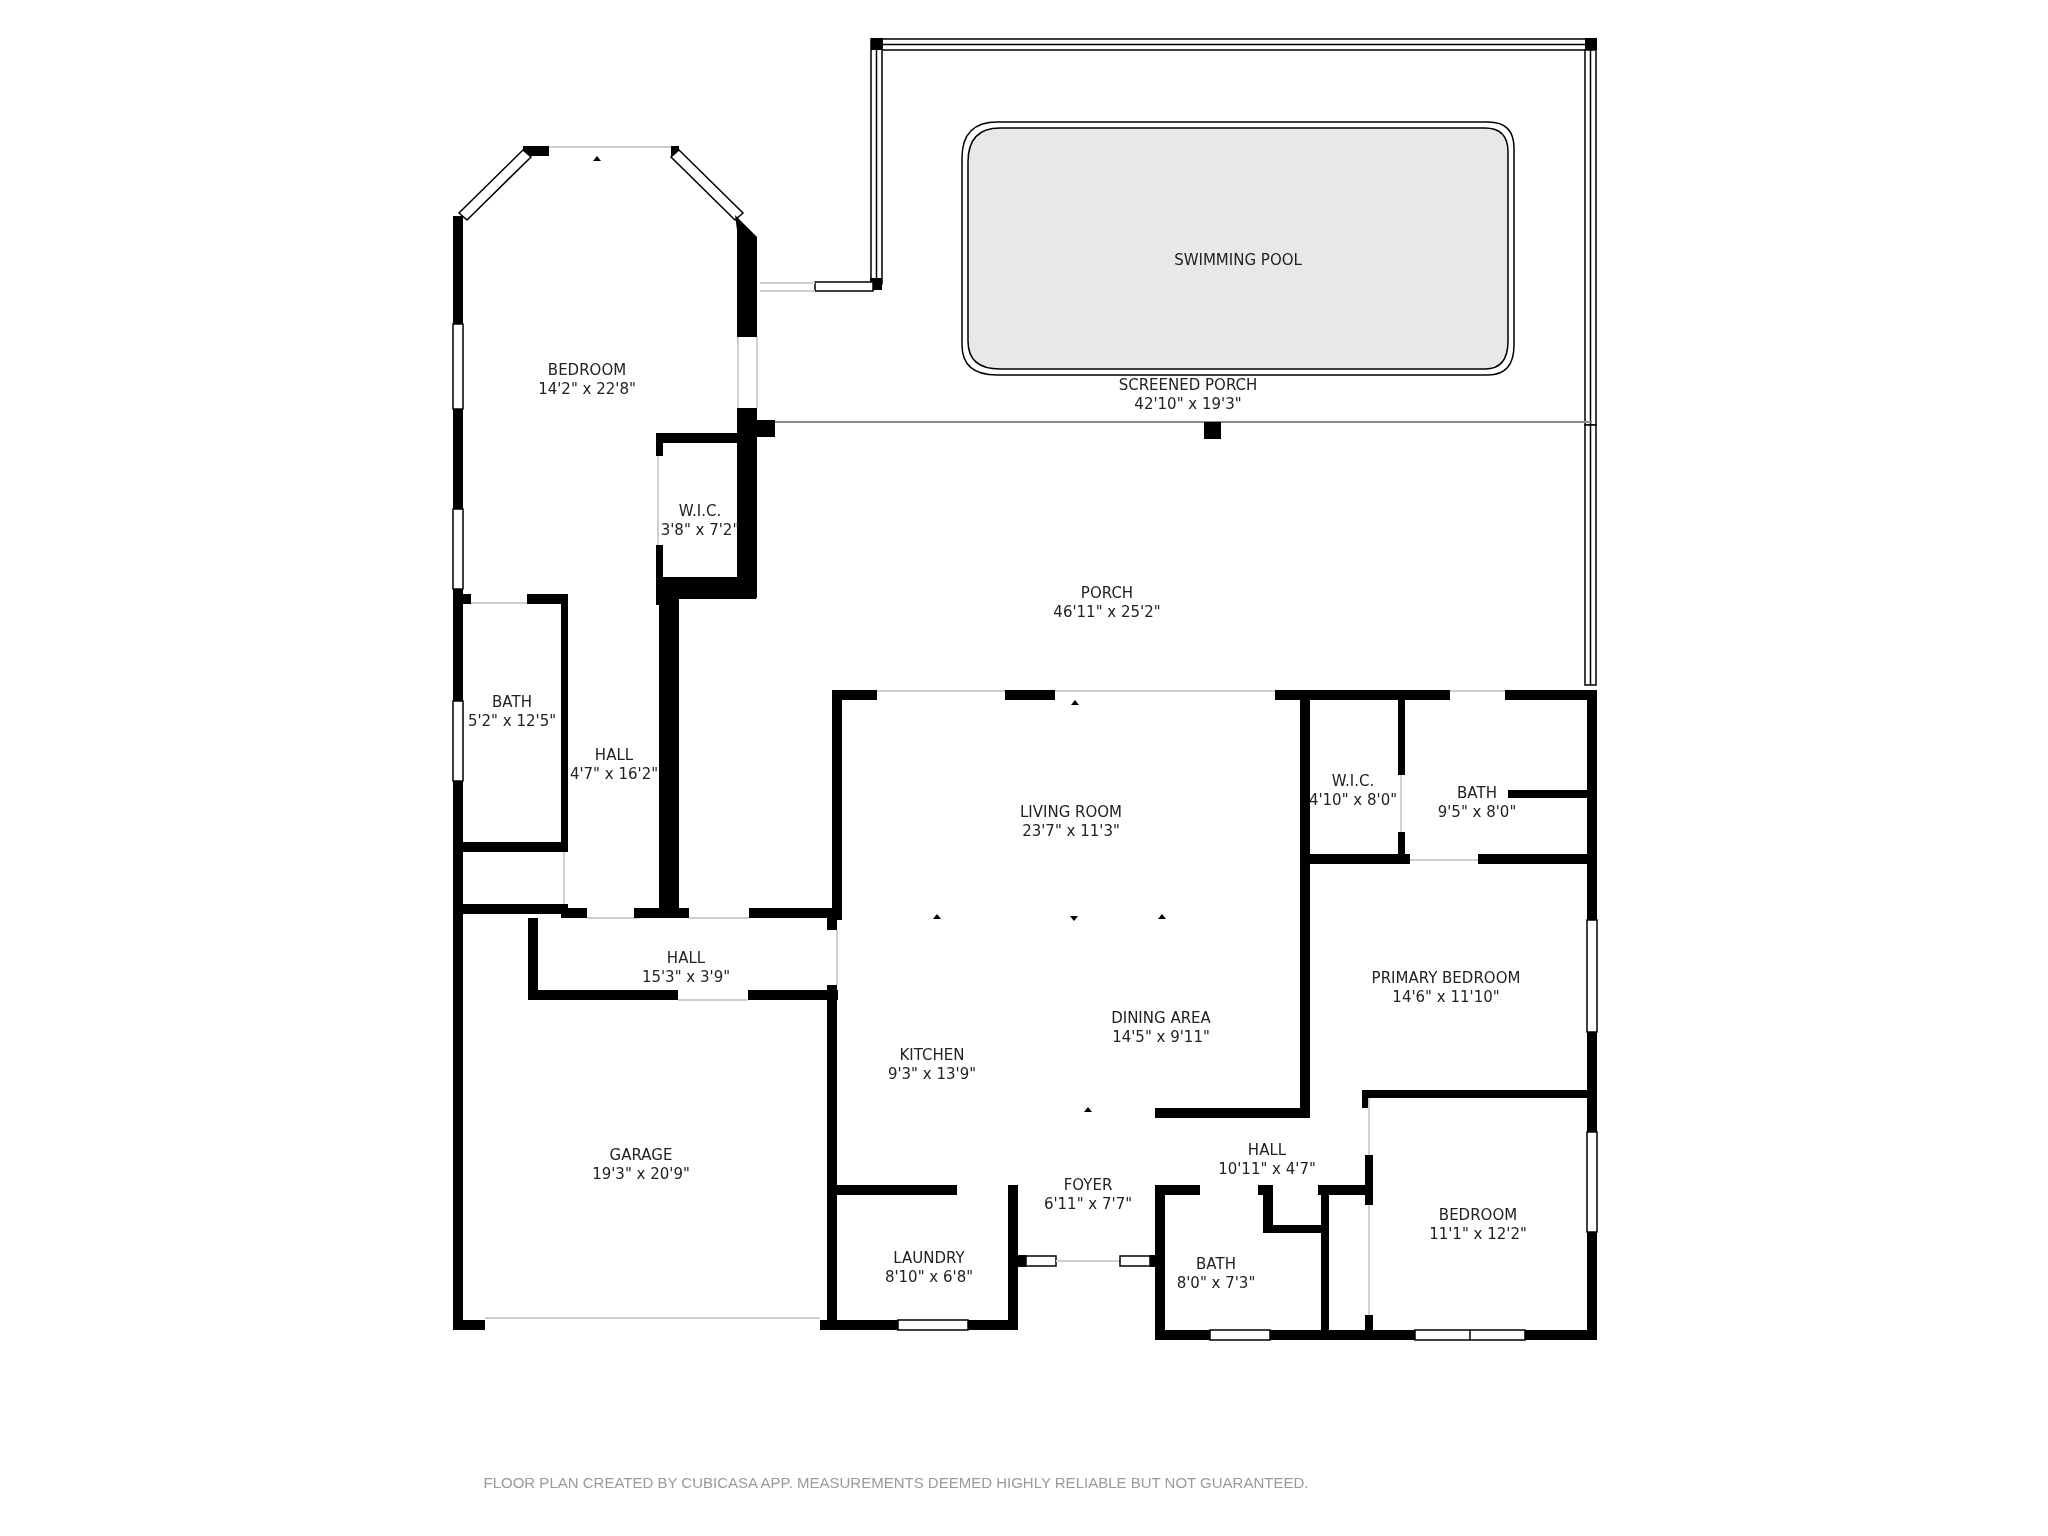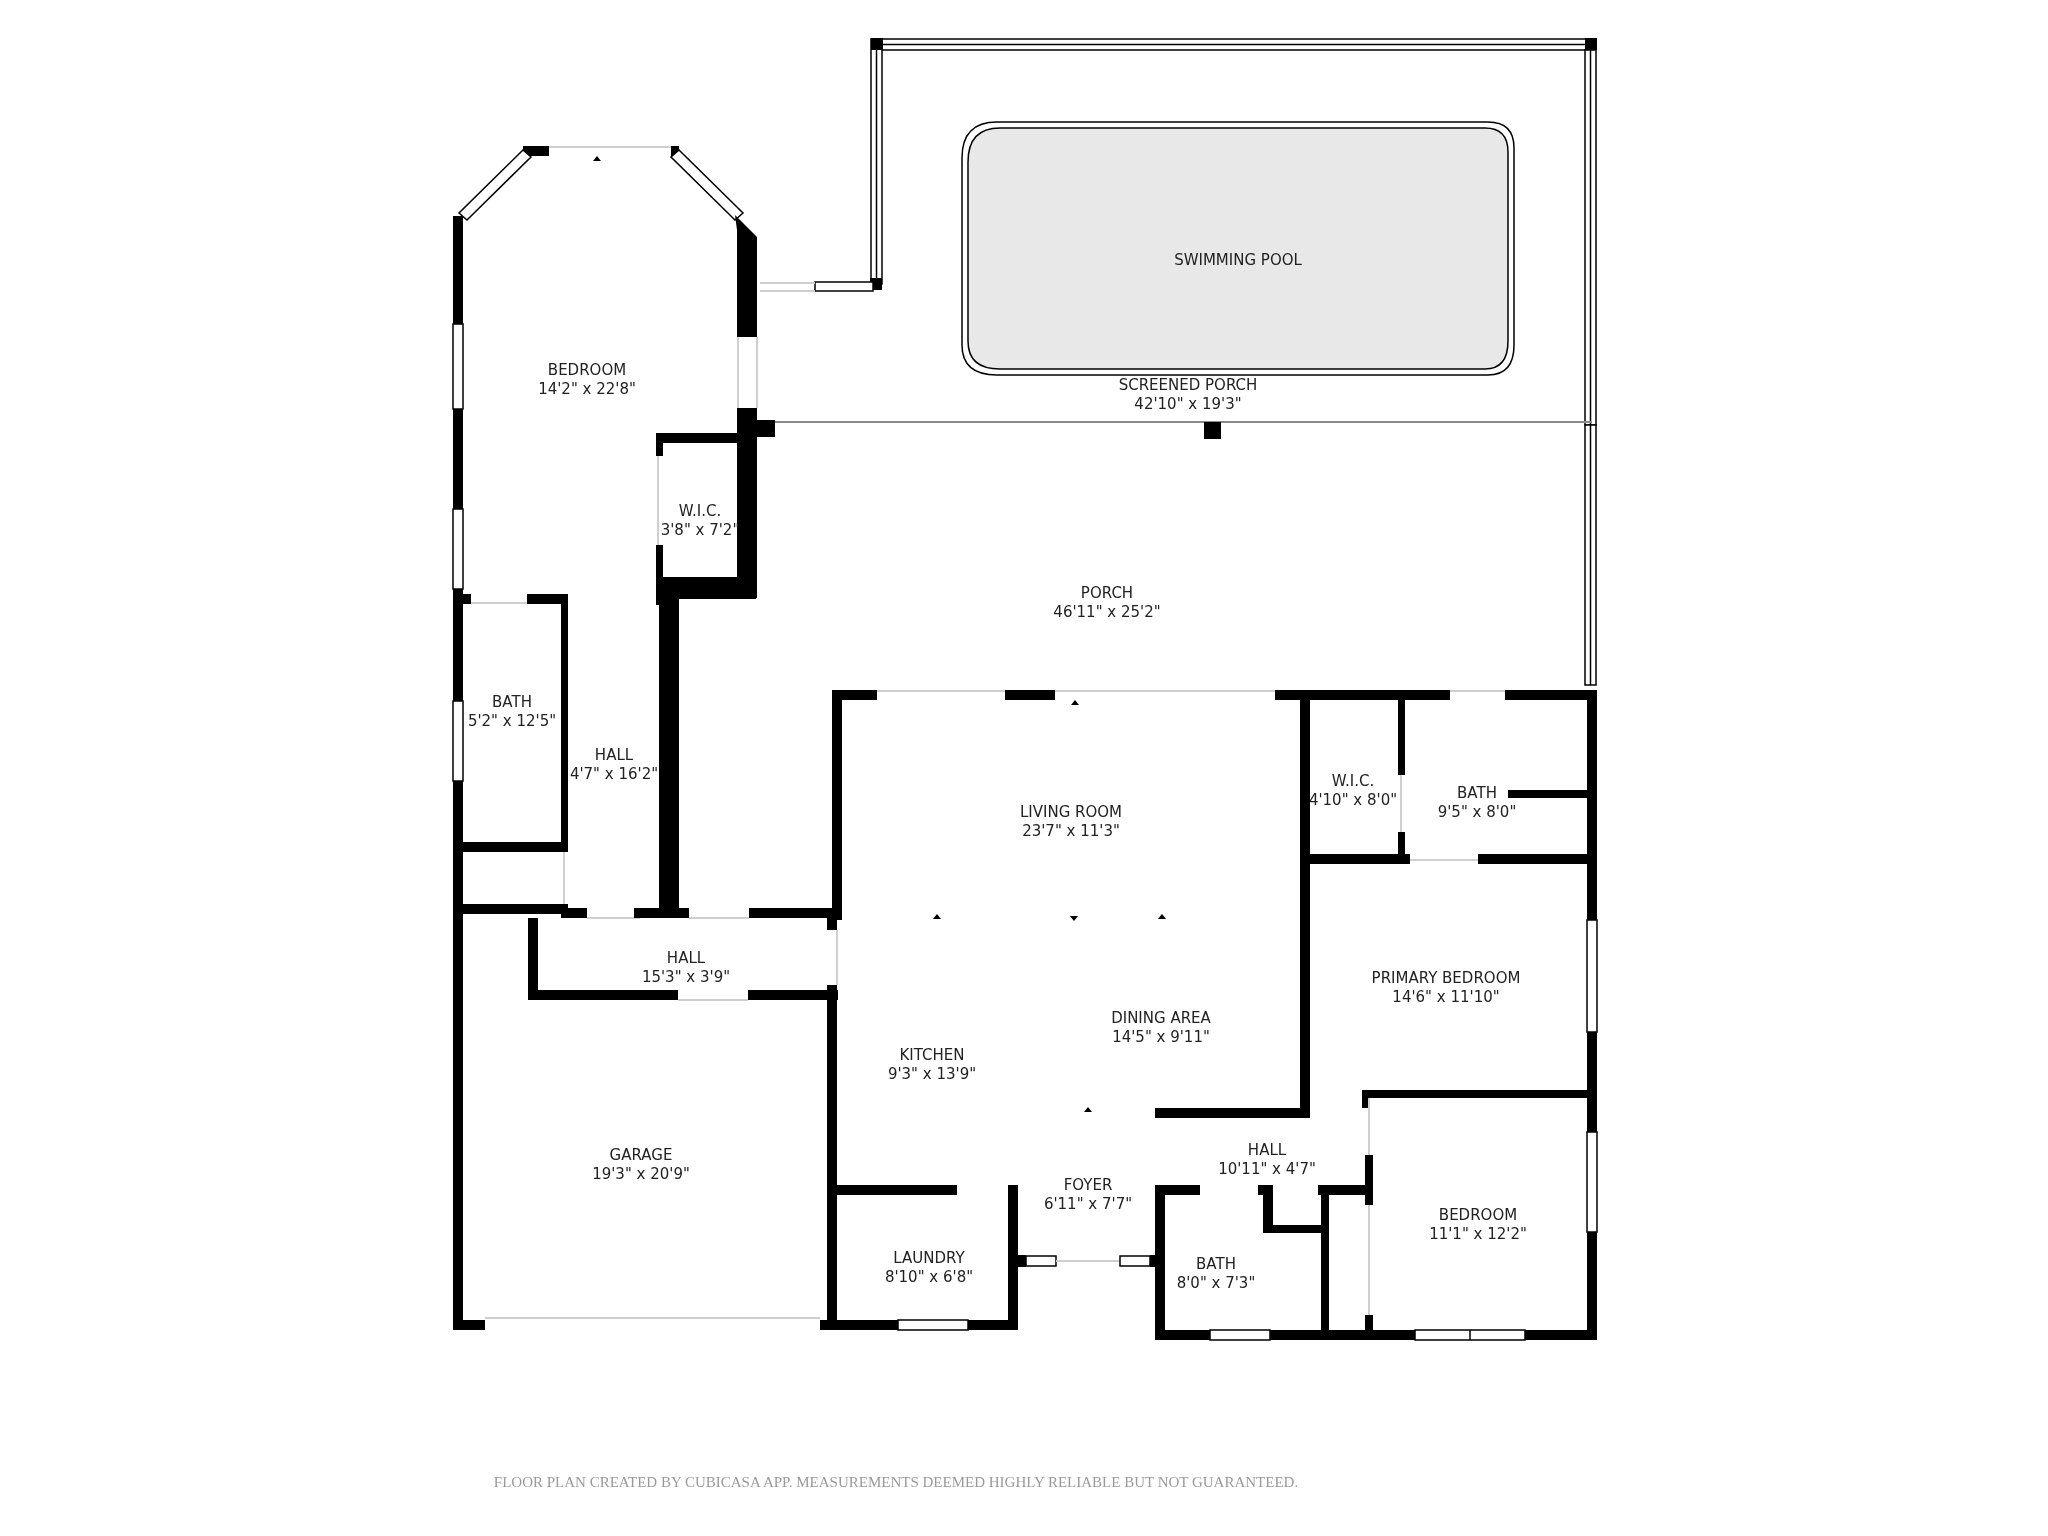--- a/index.html
+++ b/index.html
@@ -12,21 +12,21 @@
     .thin { stroke: #8a8a8a; stroke-width: 2; fill: none; }
     .room-name, .room-dim {
       font-family: "DejaVu Sans", "Liberation Sans", sans-serif;
       fill: #222222; text-anchor: middle;
     }
     .room-name { font-size: 15px; }
     .room-dim { font-size: 15px; }
     .footer {
       position: absolute; left: 0; width: 1792px; top: 1474px;
       text-align: center;
-      font-family: Liberation Serif, serif;
+      font-family: Liberation Sans, sans-serif;
       font-size: 15px; color: #9a9a9a; letter-spacing: 0;
     }
     .marker { fill: #000000; }
   </style>
 </head>
 <body>
 
 <svg class="plan" viewBox="0 0 2048 1536" xmlns="http://www.w3.org/2000/svg">
 
   <g>

